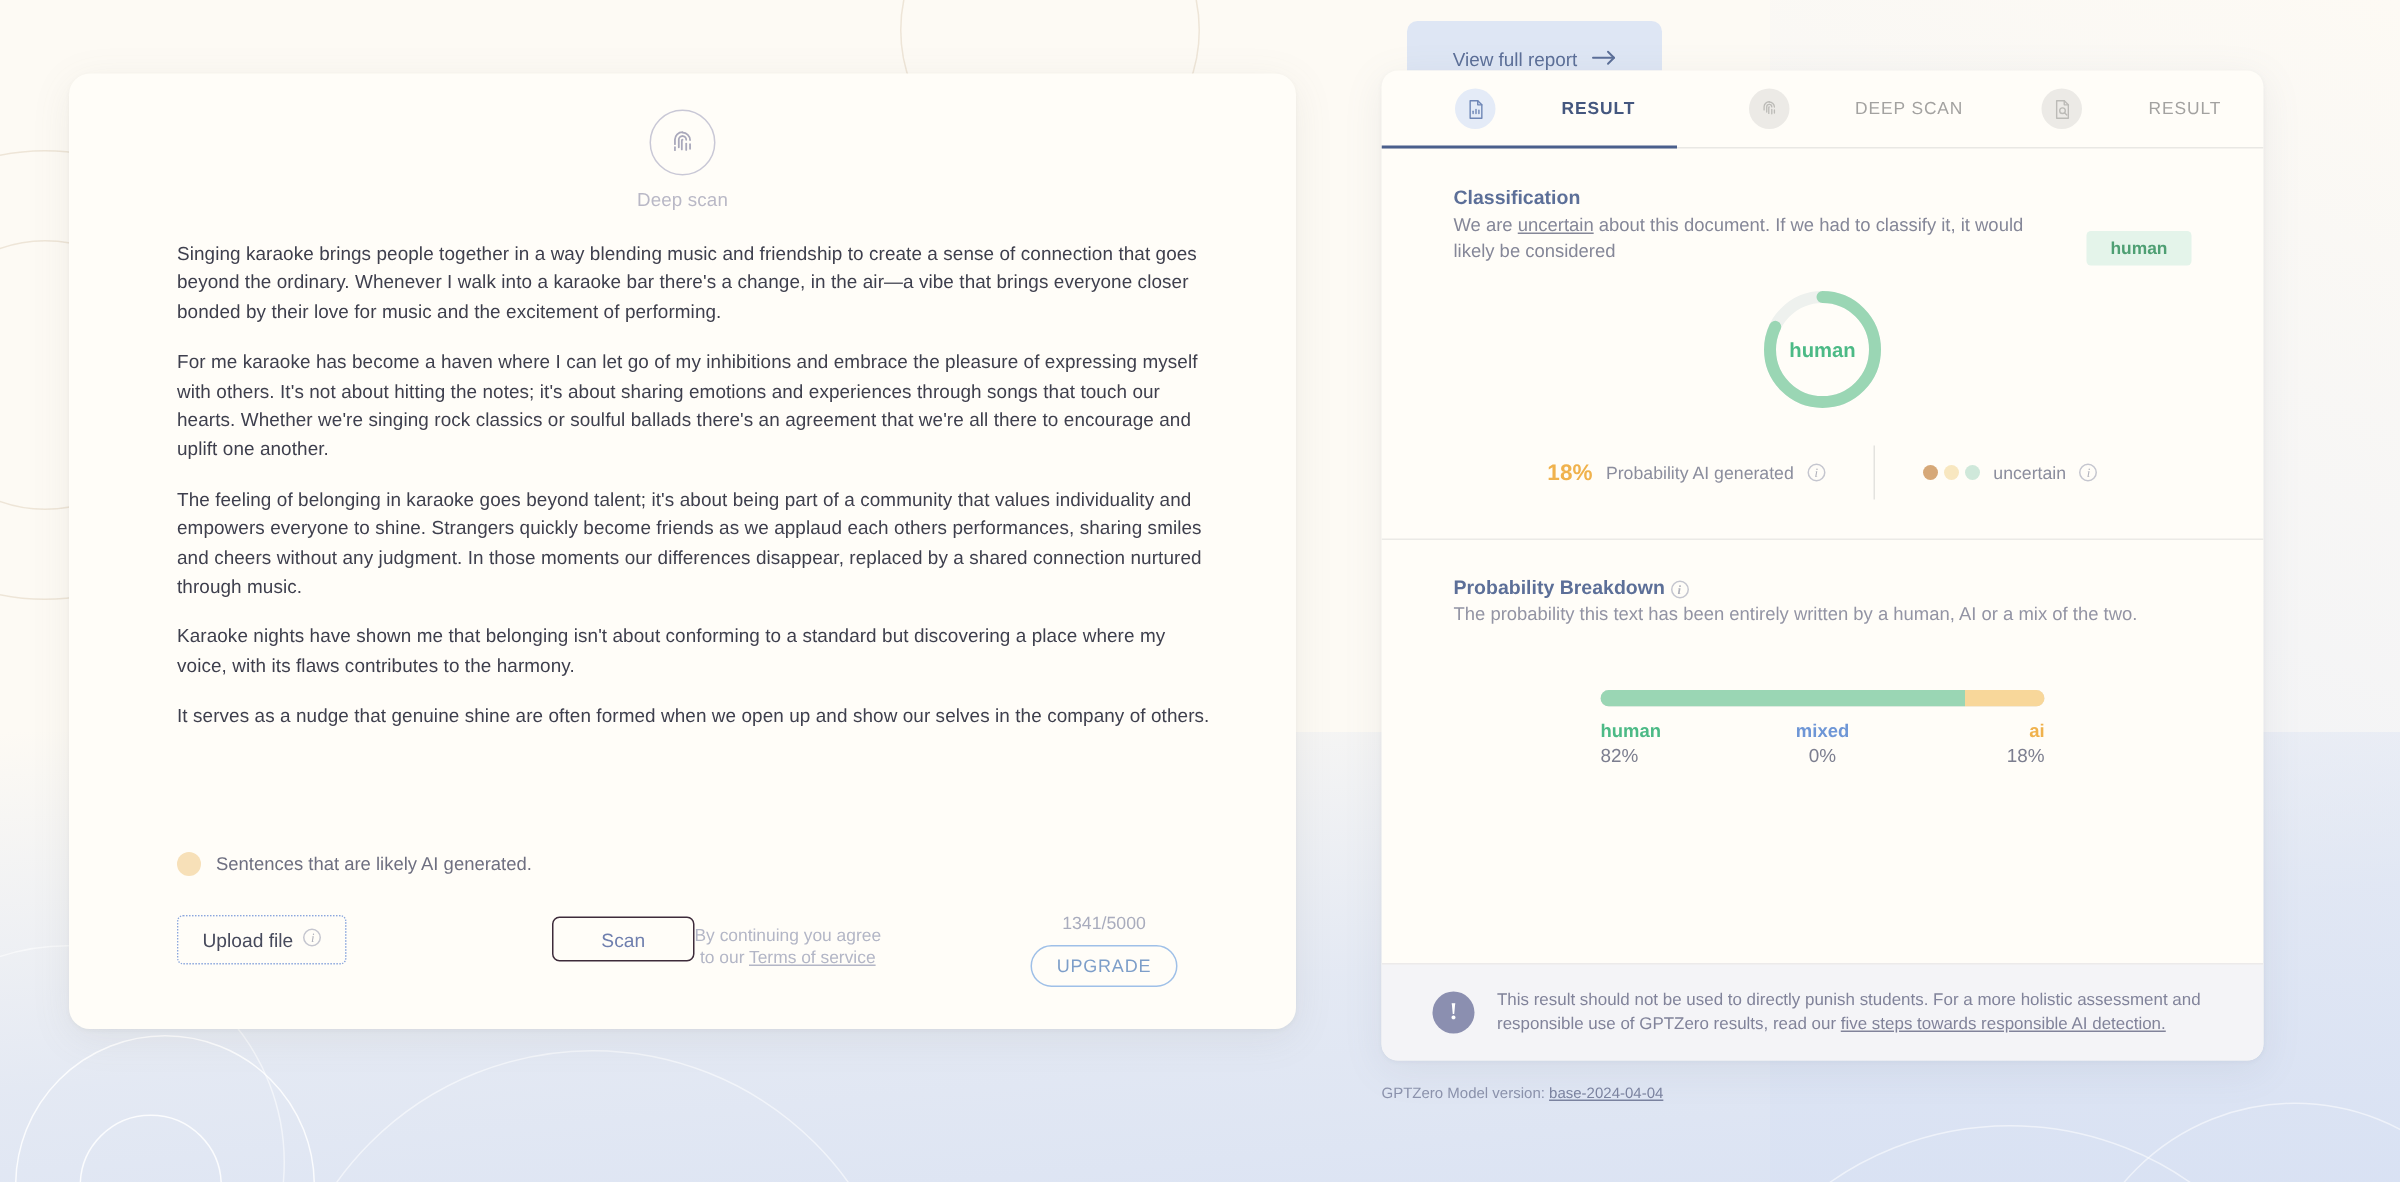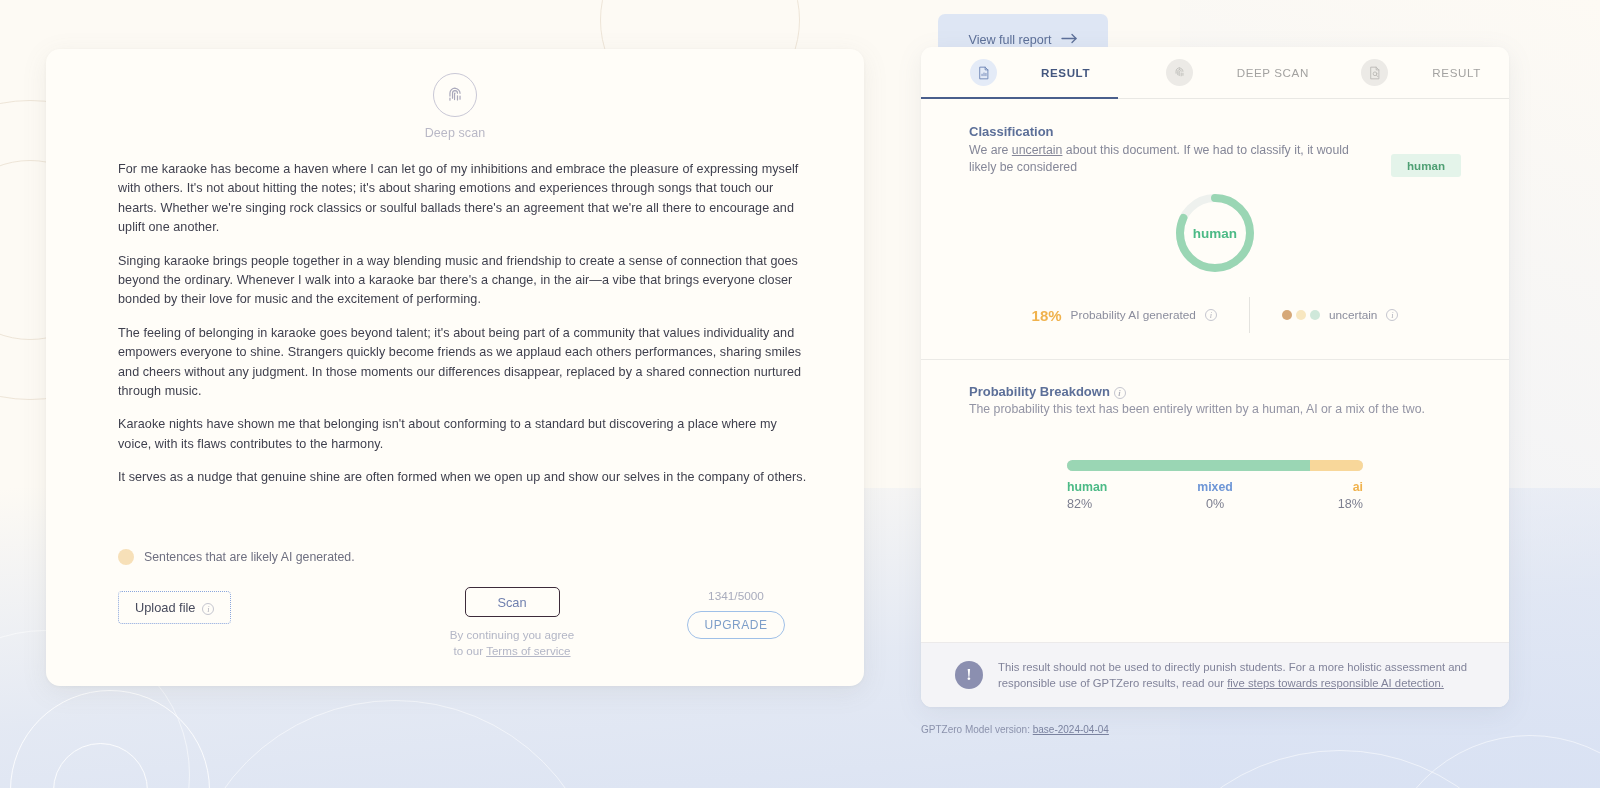--- a/index.html
+++ b/index.html
@@ -68,26 +68,26 @@
   }
   #legend-dot { width: 16px; height: 16px; border-radius: 50%; background: #f7e0b8; flex: none; }
   #legend-label { font-size: 12.3px; color: #6e6f80; }
 
   #controls-row {
     display: flex; align-items: flex-start;
     padding: 0 48px 0 72px; padding-bottom: 28px;
   }
   #upload-col { width: 250px; padding-top: 4px; }
   #upload-file-button {
-    display: inline-flex; align-items: flex-end; gap: 7px;
+    display: inline-flex; align-items: flex-start; gap: 7px;
     border: 1.6px dotted #8aa6dd; border-radius: 4px;
     padding: 8px 16px; background: transparent;
     font-size: 12.8px; color: #474a5c; cursor: pointer;
   }
-  #center-col { flex: 1; display: flex; flex-direction: column; align-items: center; }
+  #center-col { flex: 1; display: flex; align-items: center; }
   #scan-button {
     width: 95px; height: 30px;
     border: 1.4px solid #3d2b3a; border-radius: 5px;
     background: #fffdf8; color: #6f7fae;
     font-size: 12.8px; cursor: pointer;
     font-family: "Liberation Sans", sans-serif;
   }
   #terms-note {
     margin-top: 10px; text-align: center;
     font-size: 11.6px; line-height: 1.33; color: #b3b6c6;
@@ -257,22 +257,22 @@
         <path d="M14.7 12.8v4.6"></path>
         <path d="M17.5 10.2c0-3-2.5-5.4-5.5-5.4"></path>
         <path d="M17.5 13.2v3.4"></path>
         <path d="M6.5 15.4v2.2"></path>
       </svg>
     </div>
     <div id="deepscan-label">Deep scan</div>
   </div>
 
   <div id="doc-text">
+    <p>Singing karaoke brings people together in a way blending music and friendship to create a sense of connection that goes beyond the ordinary. Whenever I walk into a karaoke bar there's a change, in the air—a vibe that brings everyone closer bonded by their love for music and the excitement of performing.</p>
     <p>For me karaoke has become a haven where I can let go of my inhibitions and embrace the pleasure of expressing myself with others. It's not about hitting the notes; it's about sharing emotions and experiences through songs that touch our hearts. Whether we're singing rock classics or soulful ballads there's an agreement that we're all there to encourage and uplift one another.</p>
-    <p>Singing karaoke brings people together in a way blending music and friendship to create a sense of connection that goes beyond the ordinary. Whenever I walk into a karaoke bar there's a change, in the air—a vibe that brings everyone closer bonded by their love for music and the excitement of performing.</p>
     <p>The feeling of belonging in karaoke goes beyond talent; it's about being part of a community that values individuality and empowers everyone to shine. Strangers quickly become friends as we applaud each others performances, sharing smiles and cheers without any judgment. In those moments our differences disappear, replaced by a shared connection nurtured through music.</p>
     <p>Karaoke nights have shown me that belonging isn't about conforming to a standard but discovering a place where my voice, with its flaws contributes to the harmony.</p>
     <p>It serves as a nudge that genuine shine are often formed when we open up and show our selves in the company of others.</p>
   </div>
 
   <div id="legend-row">
     <span id="legend-dot"></span>
     <span id="legend-label">Sentences that are likely AI generated.</span>
   </div>
 

